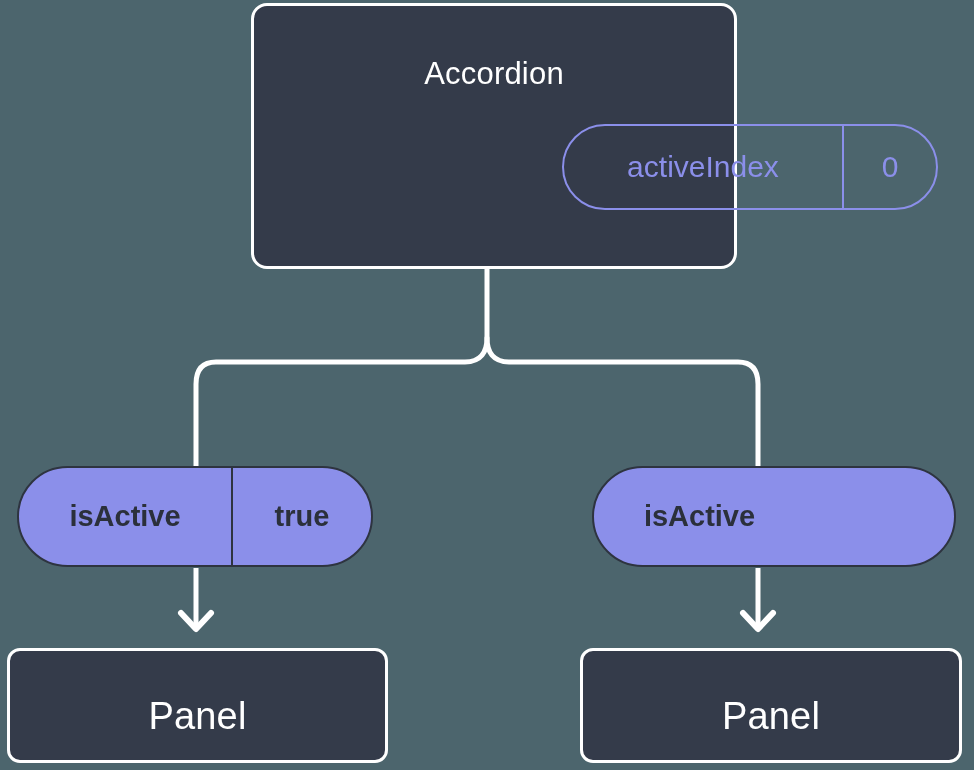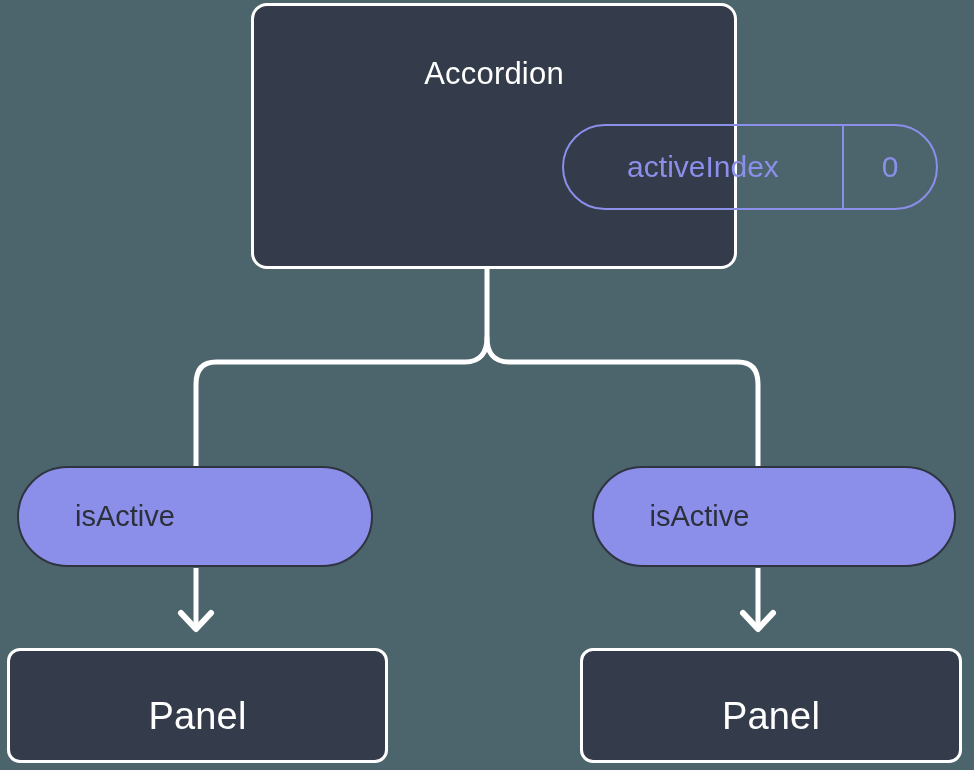--- a/index.html
+++ b/index.html
@@ -106,20 +106,21 @@
     color: #8b8fea;
     font-size: 30px;
     border-left: 2px solid #8b8fea;
   }
 
   
   .prop-pill {
     height: 101px;
     border: 2px solid #2e3440;
     background: #8b8fea;
+    font-weight: bold;
   }
   .prop-pill .pill-key {
     color: #2b303b;
     font-size: 29px;
   }
   .prop-pill .pill-val {
     flex: 1;
     color: #2b303b;
     font-size: 29px;
     border-left: 2px solid #2e3440;
@@ -163,20 +164,21 @@
     <div class="card-title">Accordion</div>
 
     <div id="state-pill" class="pill">
       <span class="pill-key">activeIndex</span>
       <span class="pill-val">0</span>
     </div>
   </div>
 
   <div id="prop-pill-left" class="pill prop-pill">
     <span class="pill-key">isActive</span>
+    <span class="pill-val">true</span>
   </div>
 
   <div id="panel-left" class="panel-card">
     <div class="card-title">Panel</div>
   </div>
 
   <div id="prop-pill-right" class="pill prop-pill">
     <span class="pill-key">isActive</span>
   </div>
 

